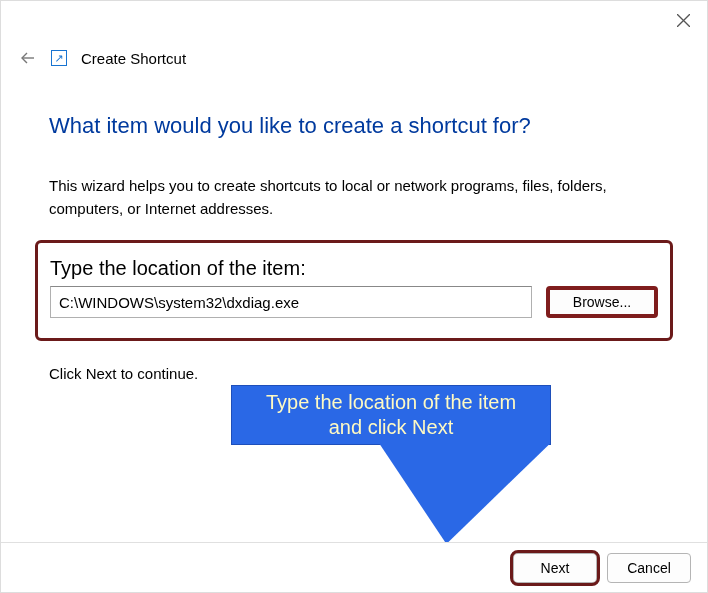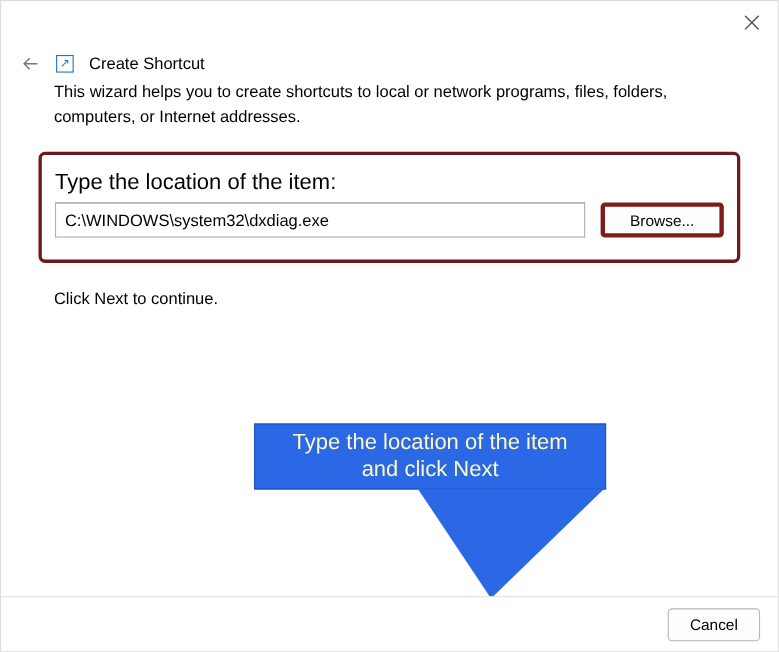--- a/index.html
+++ b/index.html
@@ -183,34 +183,38 @@
     <svg viewBox="0 0 16 16" fill="none" stroke="currentColor" stroke-width="1.4">
         <line x1="2" y1="8" x2="14" y2="8"></line>
         <polyline points="7,3 2,8 7,13"></polyline>
       </svg>
   </div>
   <div class="shortcut-icon">↗</div>
   <div class="wizard-title">Create Shortcut</div>
 </div>
 
 <div class="content">
+  <h1 class="headline">What item would you like to create a shortcut for?</h1>
   <p class="desc">This wizard helps you to create shortcuts to local or network programs, files, folders, computers, or Internet addresses.</p>
 
   <div class="highlight-box">
     <div class="loc-label">Type the location of the item:</div>
     <div class="loc-row">
       <input class="loc-input" type="text" value="C:\WINDOWS\system32\dxdiag.exe" style="">
       <button class="browse-btn">Browse...</button>
     </div>
   </div>
 
   <p class="continue-hint">Click Next to continue.</p>
 </div>
 
 <div class="callout">
   <span>Type the location of the item</span>
   <span>and click Next</span>
 </div>
 <div class="callout-tail"></div>
 
 <div class="footer">
+  <span class="next-highlight">
+    <button>Next</button>
+  </span>
   <button>Cancel</button>
 </div>
 
 </body></html>

